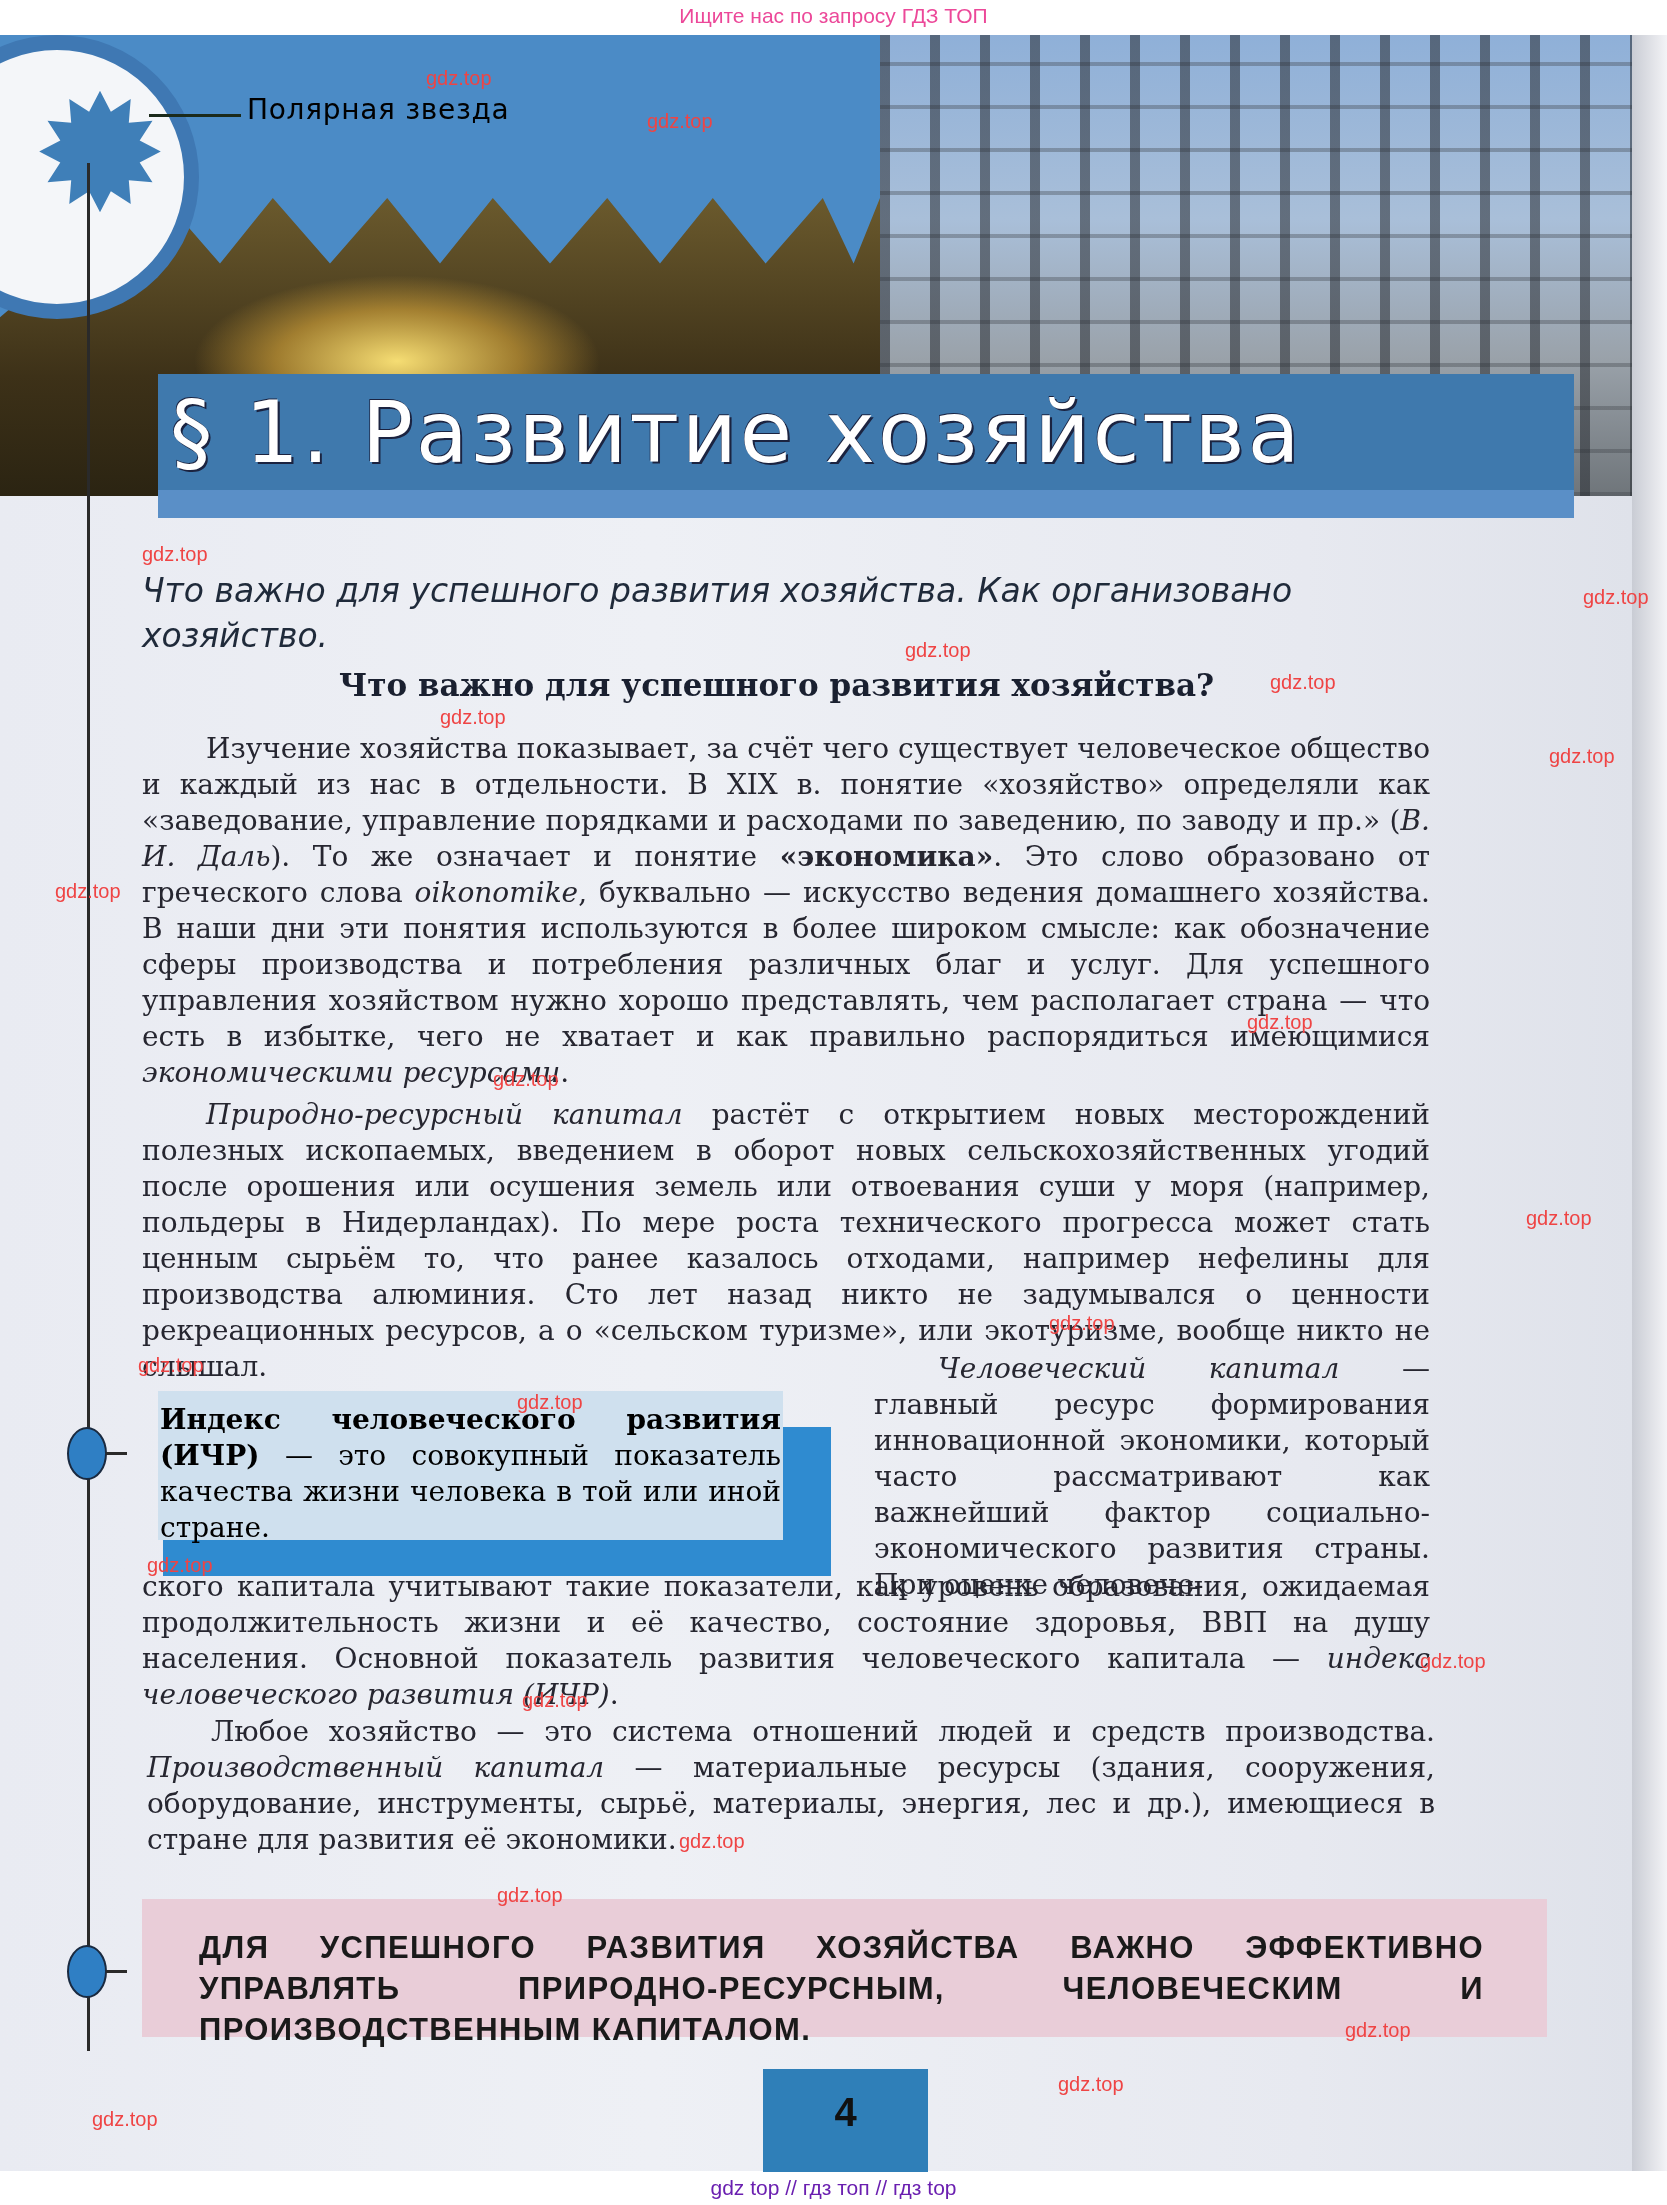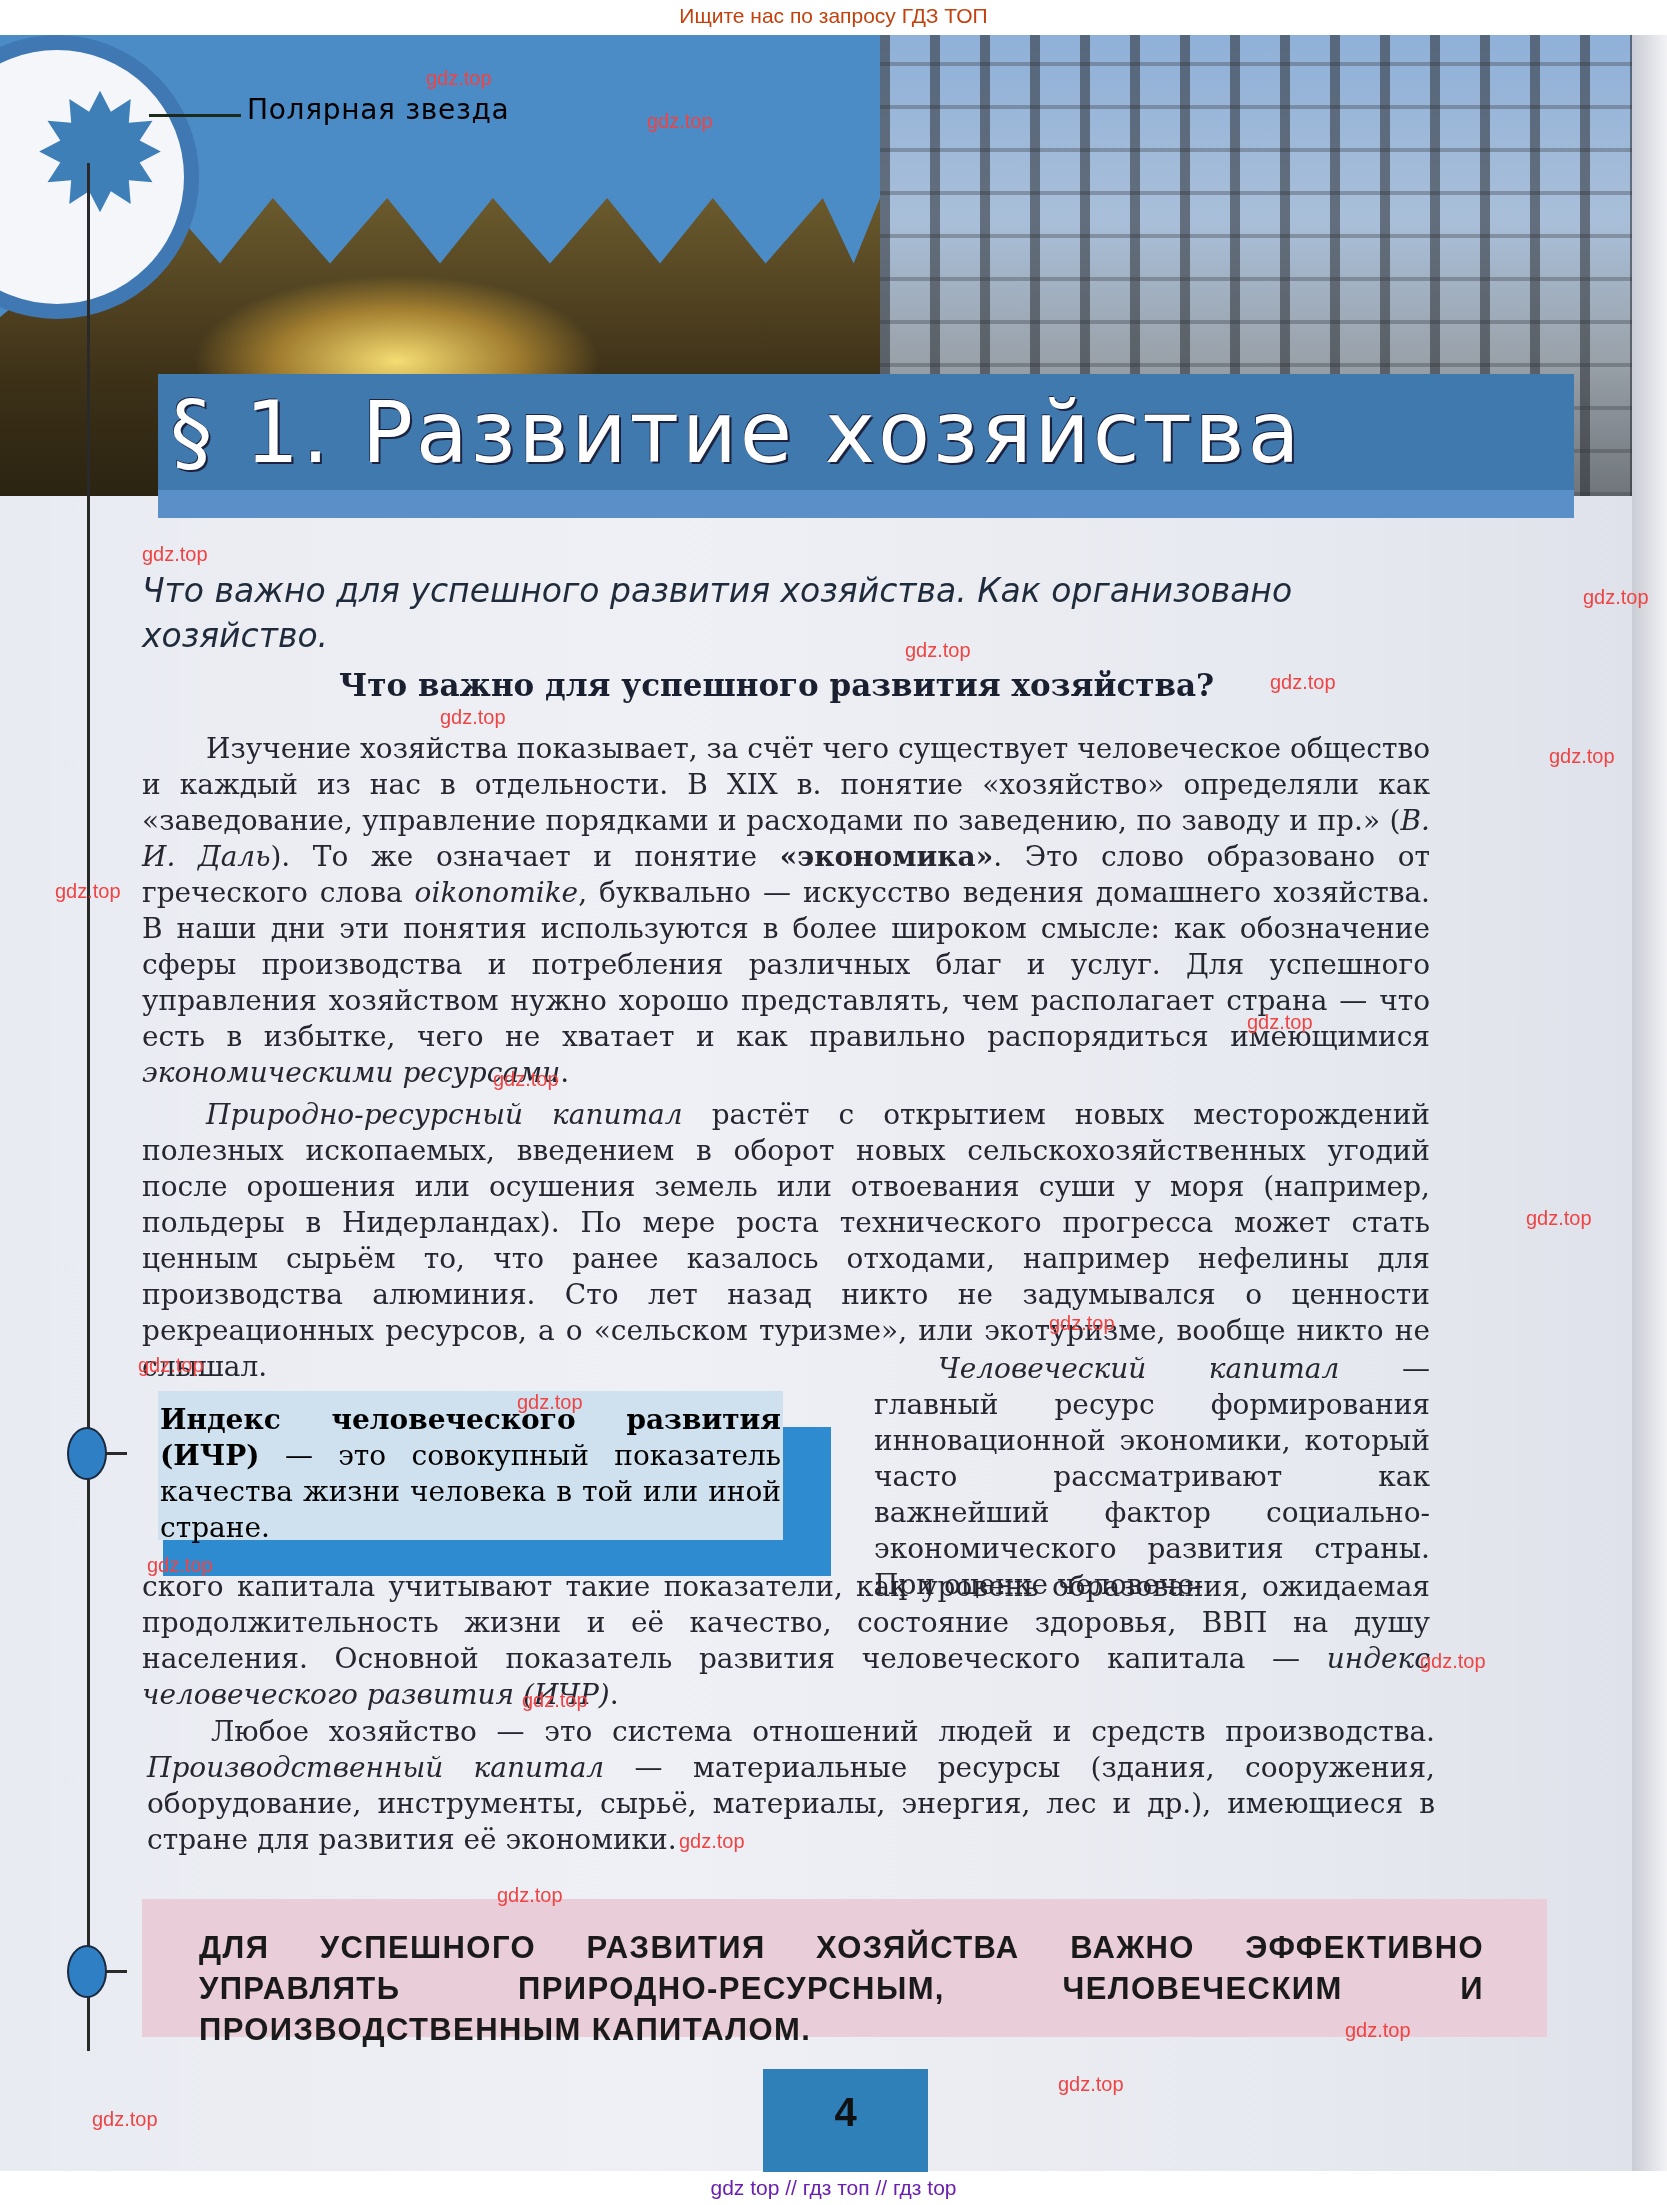--- a/index.html
+++ b/index.html
@@ -6,21 +6,21 @@
   body {
     width:1667px; height:2205px; position:relative; overflow:hidden;
     background:#ffffff;
     font-family:"DejaVu Serif", serif;
   }
   .topbar {
     position:absolute; left:0; top:0; width:1667px; height:35px;
     background:#ffffff; text-align:center;
   }
   .topbar span {
-    font-family:"Liberation Sans", sans-serif; font-size:21px; color:#c2410c;
+    font-family:"Liberation Sans", sans-serif; font-size:21px; color:#ec4899;
     line-height:31px;
   }
   .page {
     position:absolute; left:0; top:35px; width:1632px; height:2136px;
     background:linear-gradient(90deg,#e9ebf2 0%,#eef0f5 40%,#e7e9f0 80%,#dfe2ea 100%);
   }
   .page-edge {
     position:absolute; left:1632px; top:35px; width:35px; height:2136px;
     background:linear-gradient(90deg,#c9ccd4,#f3f3f6);
   }

